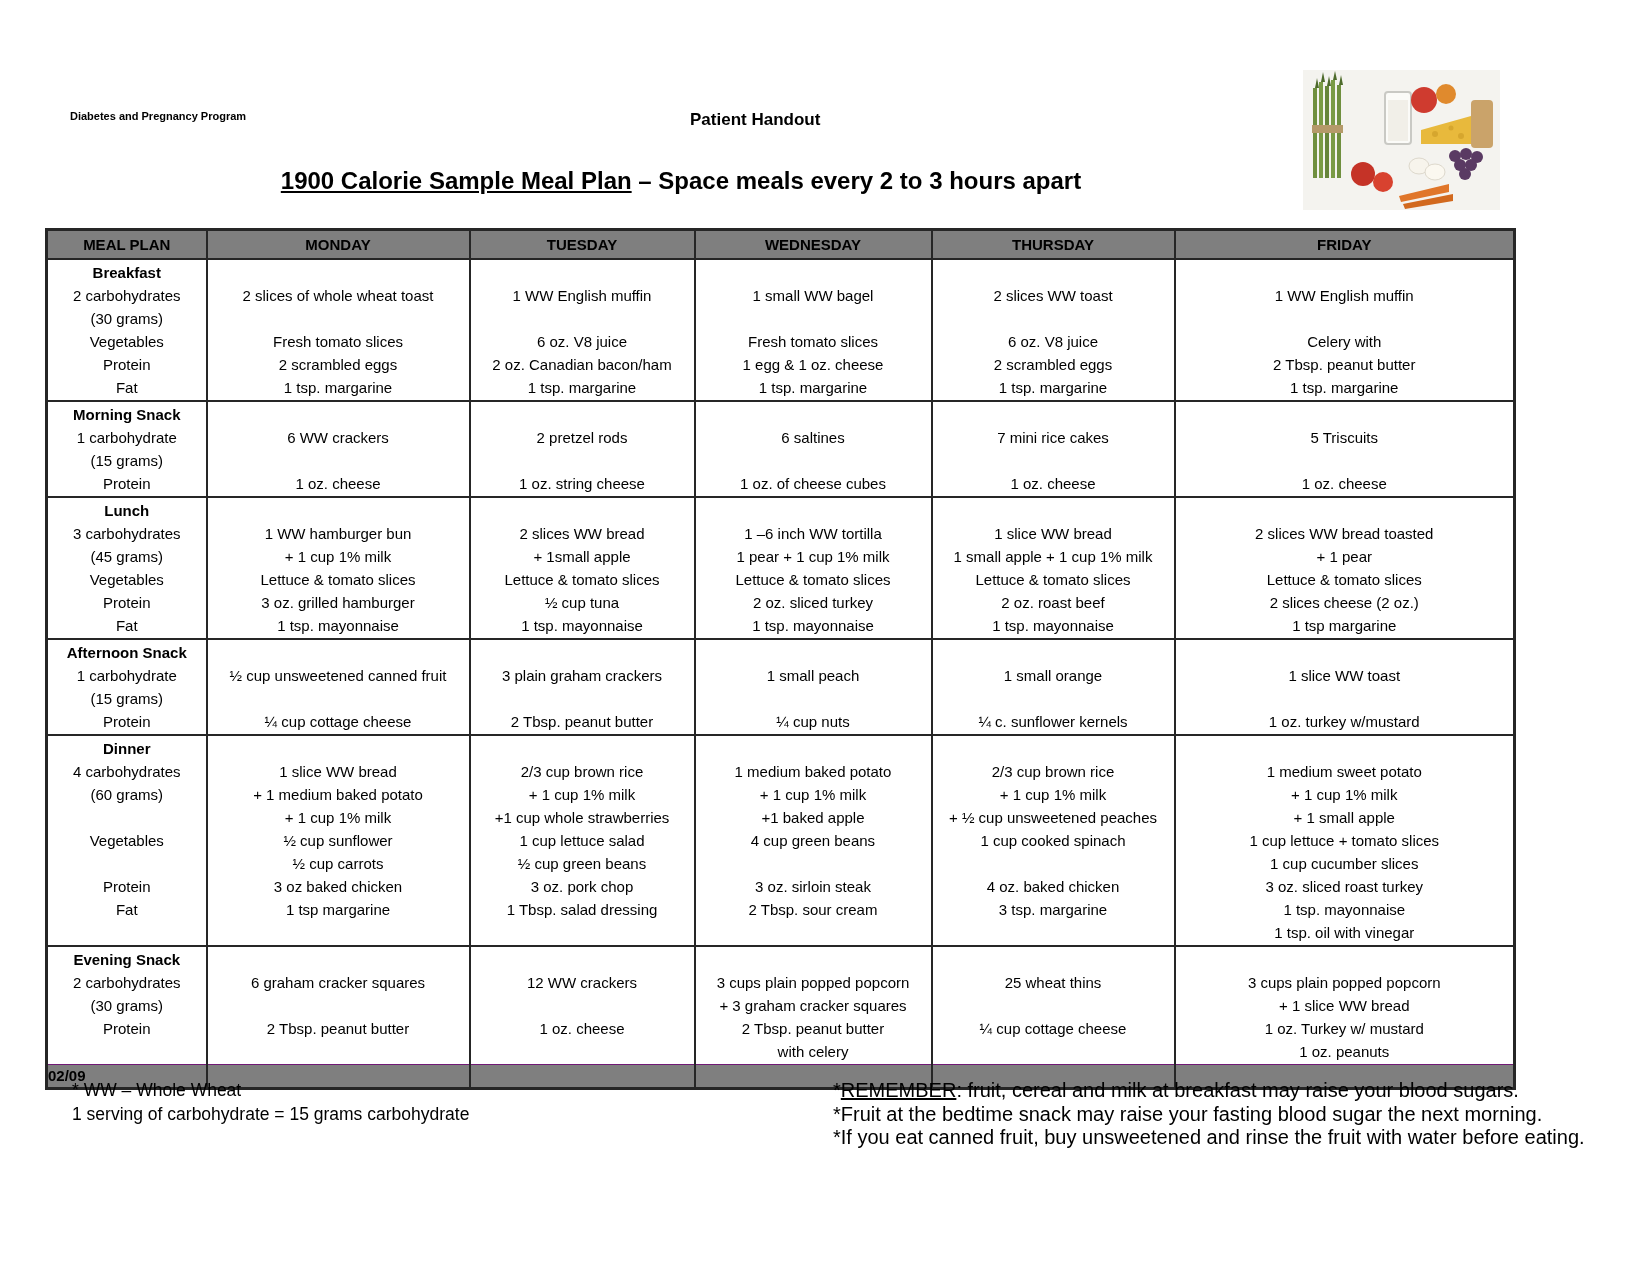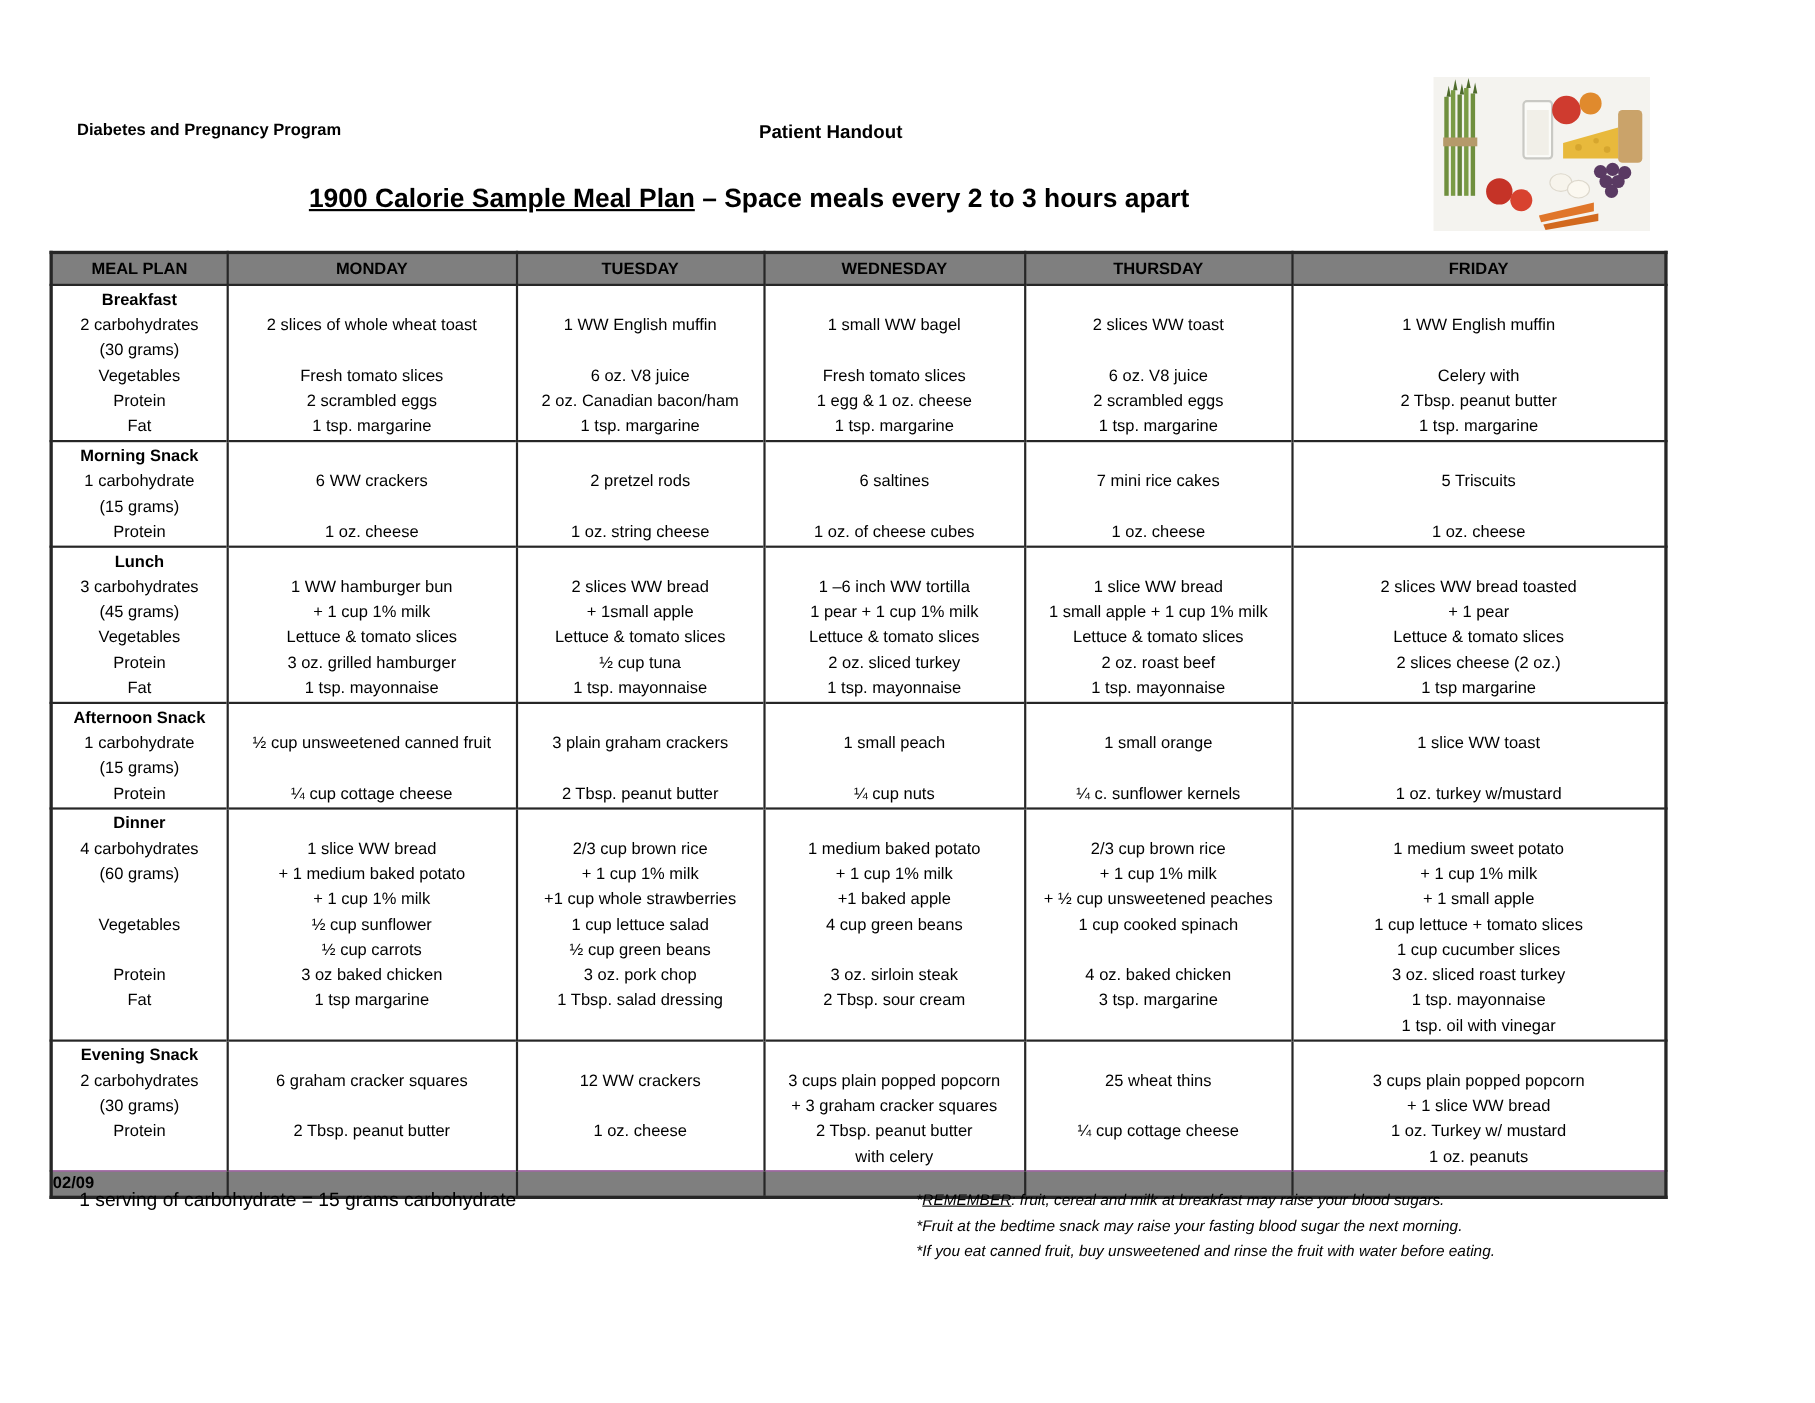--- a/index.html
+++ b/index.html
@@ -1,19 +1,19 @@
 <!DOCTYPE html>
 <html><head>
 <meta charset="utf-8">
 <style>
   html,body{margin:0;padding:0;background:#fff;}
   .page{position:relative;width:1650px;height:1275px;background:#ffffff;overflow:hidden;
         font-family:"Liberation Sans", sans-serif;color:#000;}
 
-  .program{position:absolute;left:70px;top:110px;font-size:15px;font-weight:bold;}
+  .program{position:absolute;left:70px;top:110px;font-size:11px;font-weight:bold;}
   .handout{position:absolute;left:690px;top:110px;font-size:17px;font-weight:bold;}
   .title{position:absolute;left:45px;top:167px;width:1272px;text-align:center;
          font-size:24px;font-weight:bold;white-space:nowrap;}
   .title .u{text-decoration:underline;}
 
   .photo{position:absolute;left:1303px;top:70px;width:197px;height:140px;}
 
   table.meal-table{position:absolute;left:45px;top:228px;width:1468px;
         border-collapse:collapse;table-layout:fixed;border:3px solid #262626;}
   col.c0{width:160px}col.c1{width:263px}col.c2{width:225px}
@@ -23,21 +23,21 @@
   tr.section-row td{border-left:2px solid #262626;border-top:2px solid #262626;
         vertical-align:top;padding:1px 2px;}
   .cell-line{height:23px;line-height:23px;font-size:15px;text-align:center;
         white-space:nowrap;overflow:hidden;}
   .meal-name{font-weight:bold;}
   tr.footer-row td{background:#7f7f7f;border-left:2px solid #262626;border-top:1px solid #701a75;
         height:22px;padding:0;}
   .footer-date{font-size:15px;font-weight:bold;text-align:left;padding-left:8px;line-height:22px;}
 
   .notes-left{position:absolute;left:72px;top:1079px;font-size:17.5px;line-height:23.5px;}
-  .notes-right{position:absolute;left:833px;top:1079px;font-size:14px;line-height:23.5px;font-style:italic;}
+  .notes-right{position:absolute;left:833px;top:1079px;font-size:20px;line-height:23.5px;}
   .notes-right .u{text-decoration:underline;}
 </style>
 </head>
 <body>
 
 <div class="page">
 
   <div class="program">Diabetes and Pregnancy Program</div>
   <div class="handout">Patient Handout</div>
 
@@ -414,20 +414,21 @@
         <td></td>
           <td></td>
         <td></td>
           <td></td>
         <td></td>
       </tr>
     </tbody>
   </table>
 
   <div class="notes-left" id="notes-left">
+      <div>* WW – Whole Wheat</div>
       <div>1 serving of carbohydrate = 15 grams carbohydrate</div>
     </div>
 
   <div class="notes-right">
     <div><span>*</span><span class="u">REMEMBER</span><span>:  fruit, cereal and milk at breakfast may raise your blood sugars.</span></div>
     <div>*Fruit at the bedtime snack may raise your fasting blood sugar the next morning.</div>
     <div>*If you eat canned fruit, buy unsweetened and rinse the fruit with water before eating.</div>
   </div>
 
 </div>

